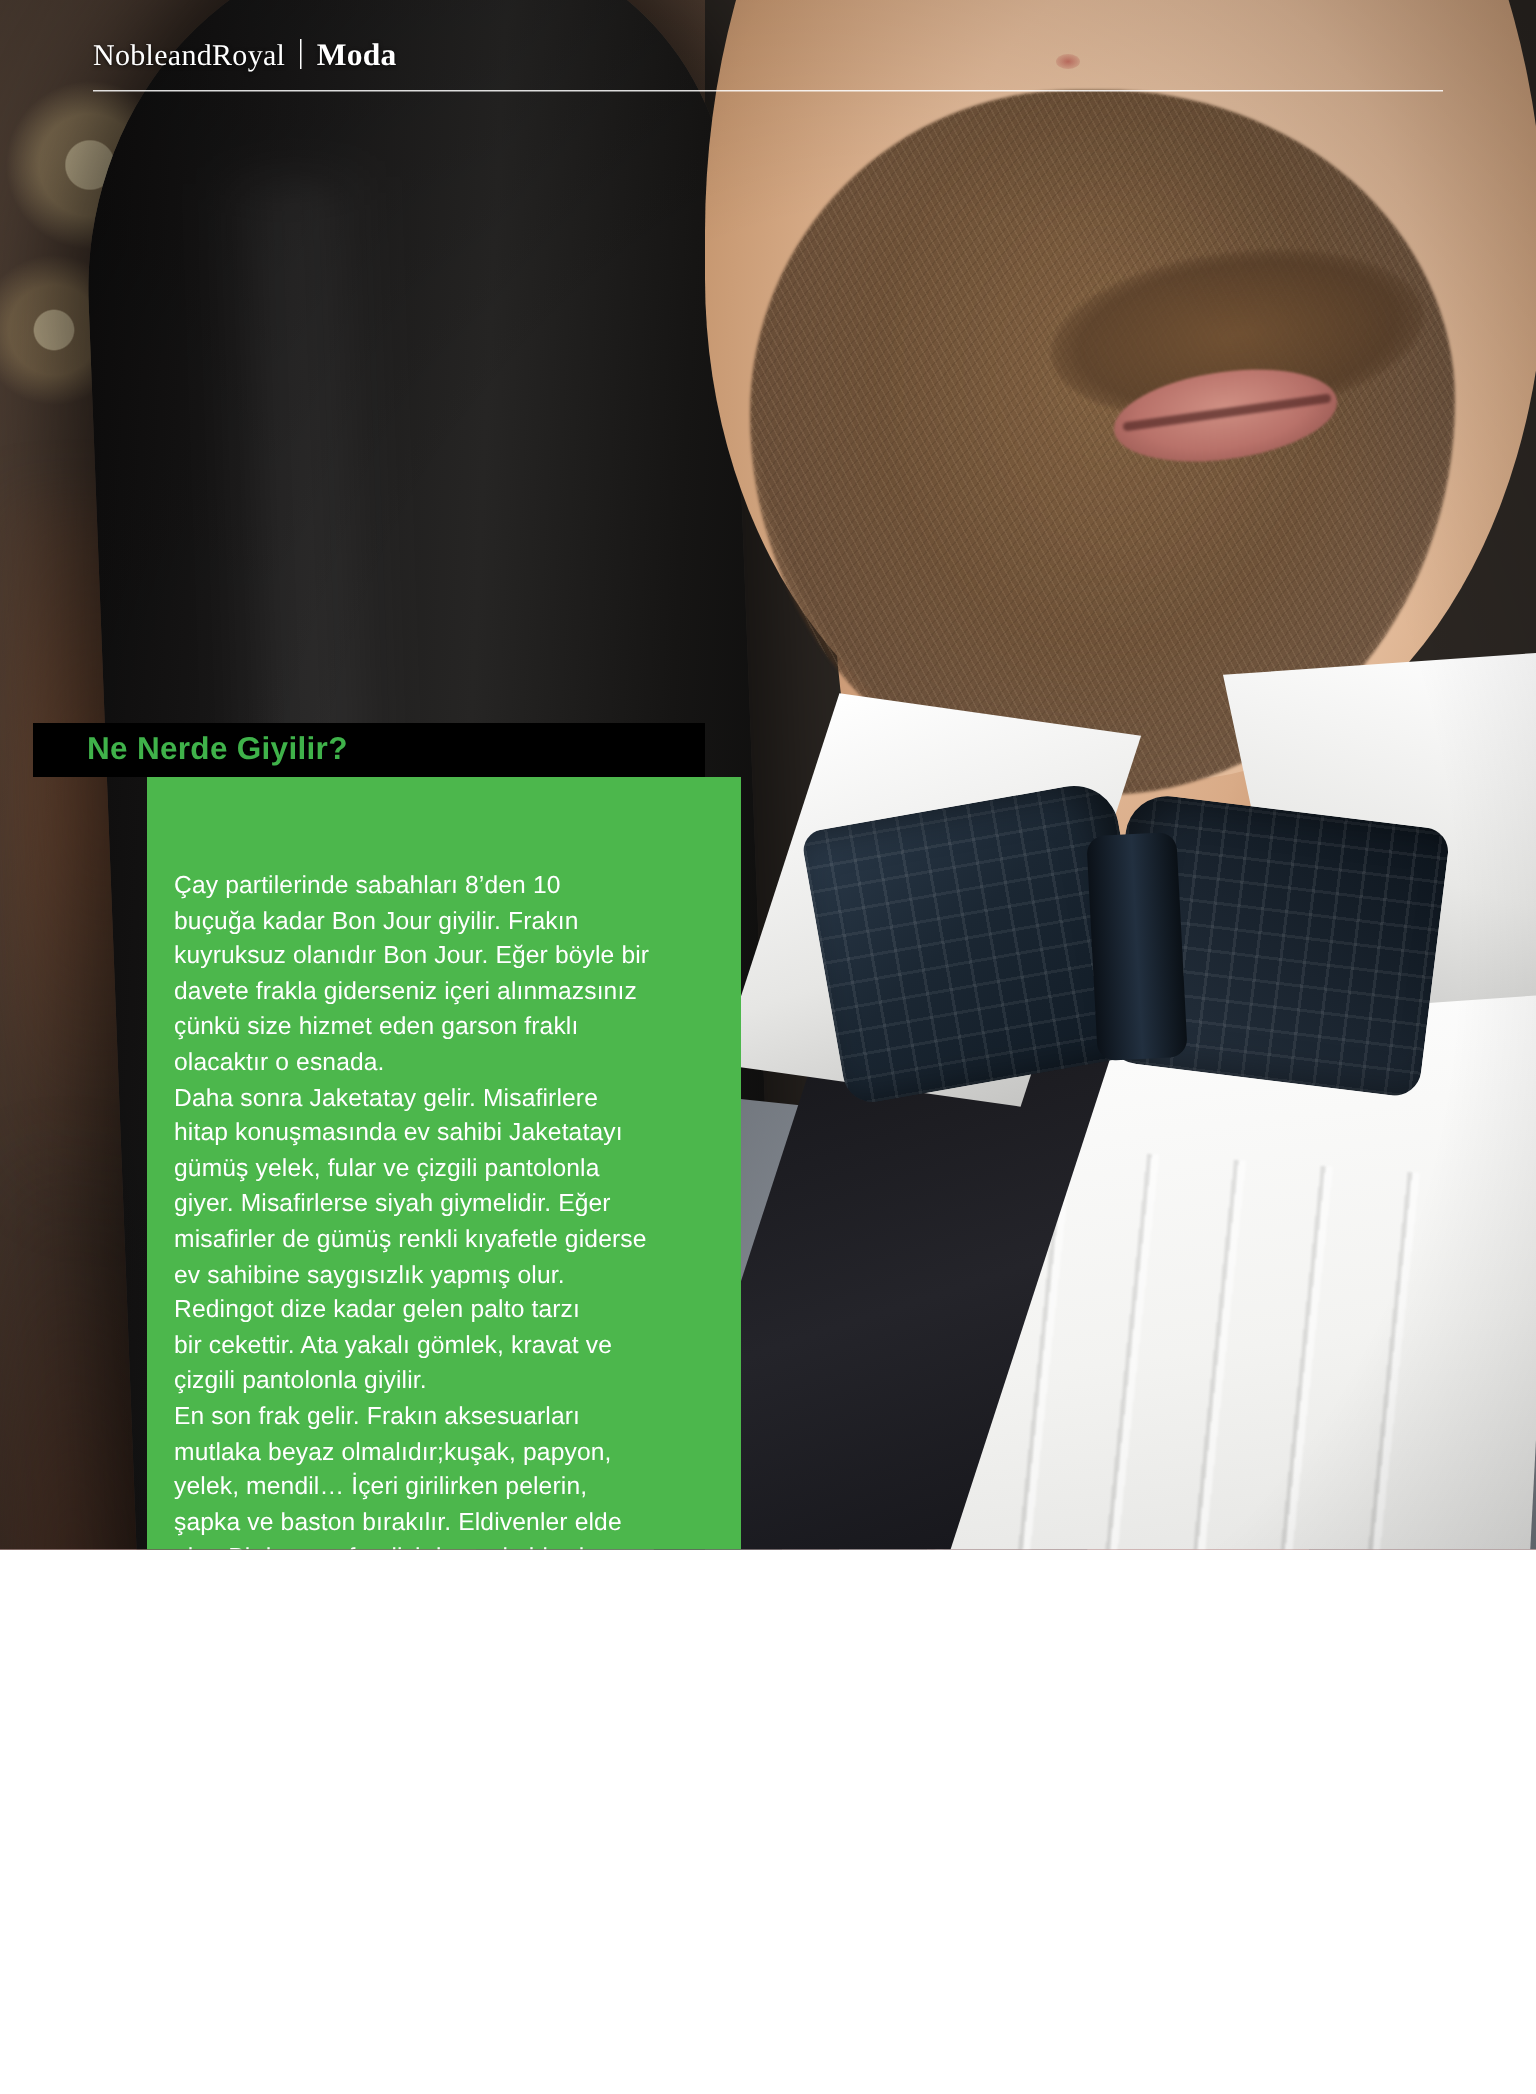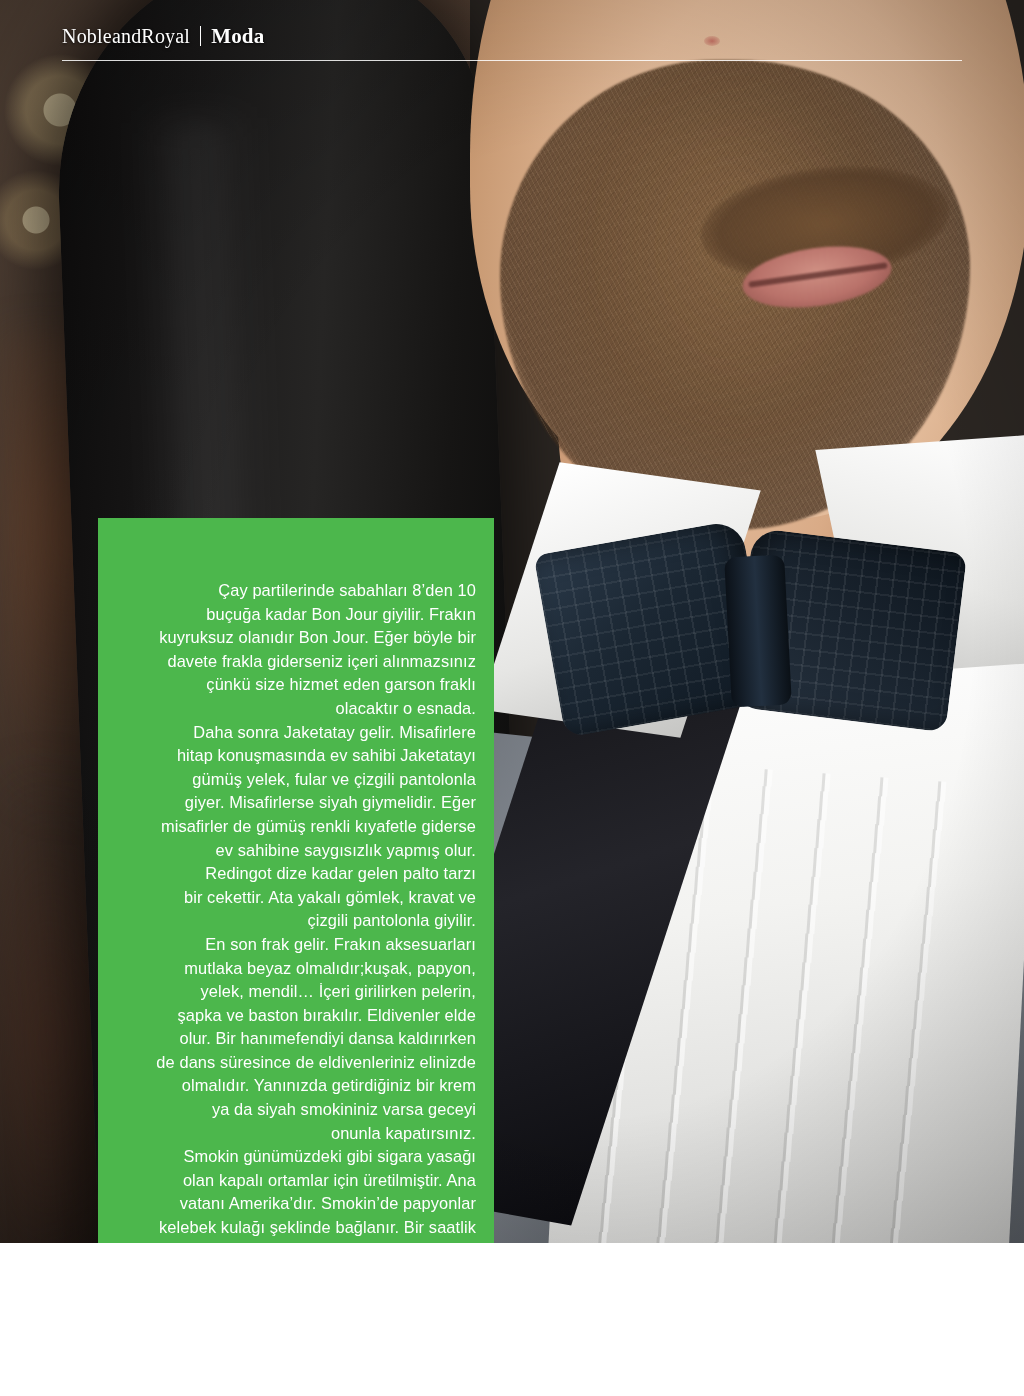--- a/index.html
+++ b/index.html
@@ -3,25 +3,24 @@
 <meta charset="utf-8">
 <style>
   html, body {
     margin: 0;
     padding: 0;
     background: #ffffff;
   }
   #page {
     position: relative;
     width: 1024px;
-    height: 1243px;
+    height: 1033px;
     overflow: hidden;
     background: #ef4444;
     font-family: "Liberation Sans", sans-serif;
-    text-align: right;
   }
 
   
   .photo {
     position: absolute;
     left: 0; top: 0;
     width: 1024px; height: 1396px;
     overflow: hidden;
     background: #2b2622;
   }
@@ -327,20 +326,23 @@
     <div class="ph-bow-r"></div>
     <div class="ph-bow-knot"></div>
     <div class="ph-vignette"></div>
   </div>
 
   <div class="masthead">
     <span>NobleandRoyal</span><span class="sep"></span><span class="section">Moda</span>
   </div>
   <div class="headrule"></div>
 
+  <div class="title-bar">
+    <div class="title-text">Ne Nerde Giyilir?</div>
+  </div>
 
   <div class="green-panel">
     <div class="body-text">Çay partilerinde sabahları 8’den 10
 buçuğa kadar Bon Jour giyilir. Frakın
 kuyruksuz olanıdır Bon Jour. Eğer böyle bir
 davete frakla giderseniz içeri alınmazsınız
 çünkü size hizmet eden garson fraklı
 olacaktır o esnada.
 Daha sonra Jaketatay gelir. Misafirlere
 hitap konuşmasında ev sahibi Jaketatayı

